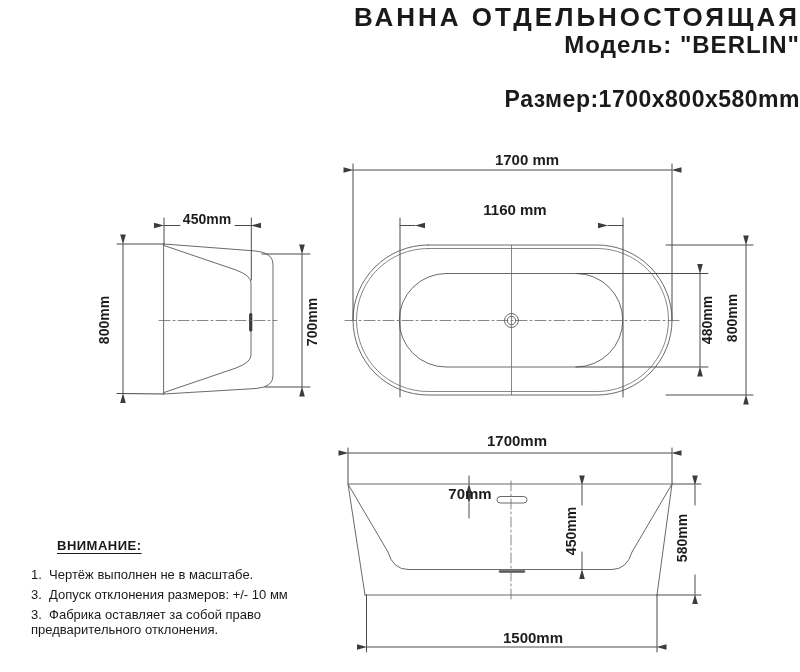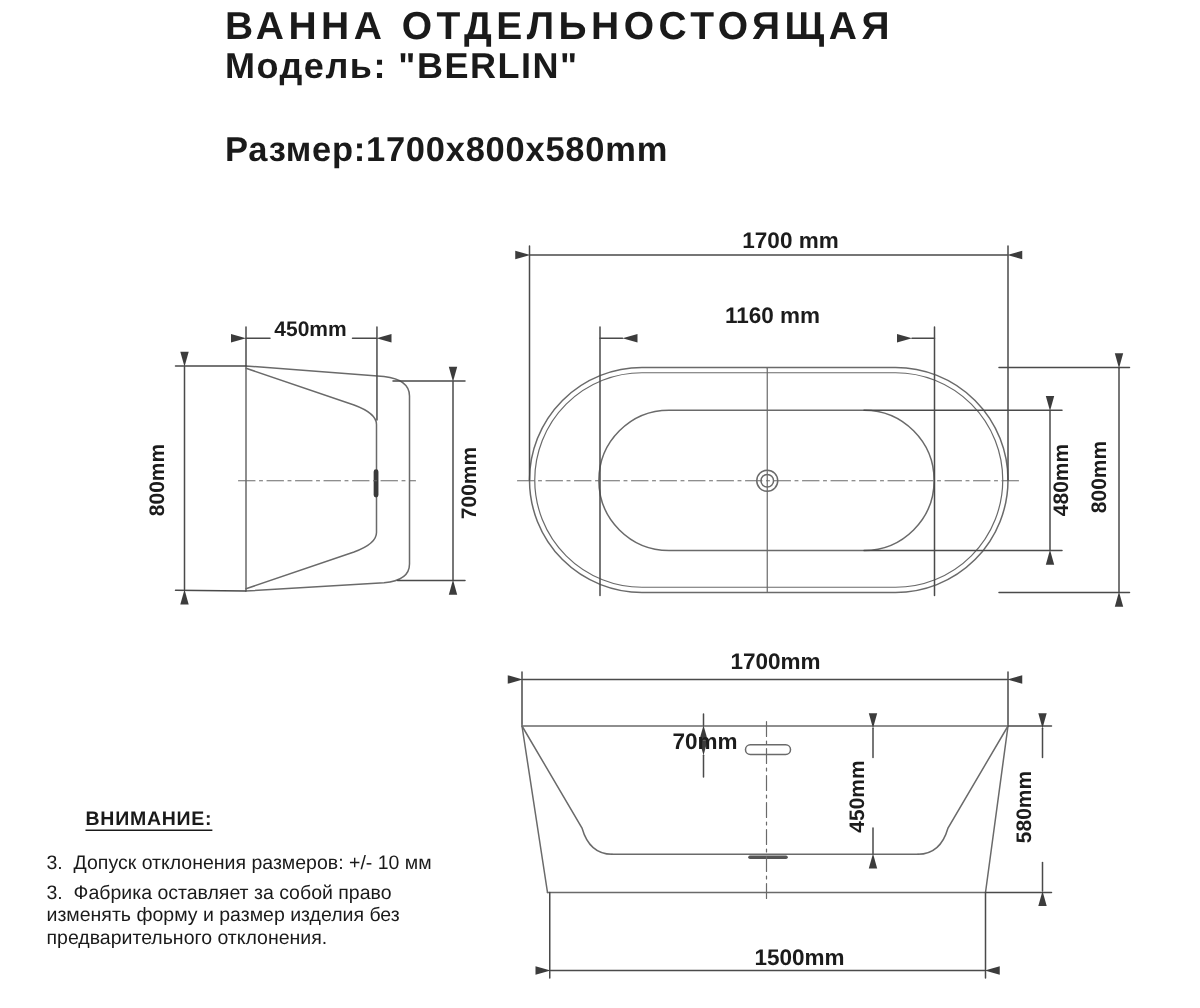--- a/index.html
+++ b/index.html
@@ -1,20 +1,20 @@
 <!DOCTYPE html>
 <html><head>
 <meta charset="utf-8">
 <style>
   html,body{margin:0;padding:0;}
   body{
     width:800px;height:672px;background:#ffffff;position:relative;
     font-family:"Liberation Sans",sans-serif;color:#1a1a1a;overflow:hidden;
   }
-  .hdr{position:absolute;left:150px;right:0;text-align:left;font-weight:bold;white-space:nowrap;}
+  .hdr{position:absolute;left:150px;right:0;text-align:right;font-weight:bold;white-space:nowrap;}
   .hdr1{top:2px;font-size:26px;letter-spacing:3px;}
   .hdr2{top:31px;font-size:24px;letter-spacing:1px;}
   .hdr3{top:86px;font-size:23px;letter-spacing:0.5px;}
   svg text{font-family:"Liberation Sans",sans-serif;font-weight:bold;fill:#1c1c1c;}
   .warn{position:absolute;left:31px;top:538px;width:300px;font-size:13px;line-height:15px;}
   .warn-h{font-size:13px;font-weight:bold;text-decoration:underline;text-underline-offset:3px;margin:0 0 14px 26px;letter-spacing:0.5px;}
   .wline{white-space:pre-wrap;margin:0;}
   .wline.num{text-indent:0px;}
   .wline.sp{margin-bottom:5px;}
 </style>
@@ -134,17 +134,17 @@
   </g>
   <text x="517" y="446" font-size="15" text-anchor="middle">1700mm</text>
   <text x="470" y="499" font-size="15" text-anchor="middle">70mm</text>
   <text x="576" y="531" font-size="14" text-anchor="middle" transform="rotate(-90 576 531)">450mm</text>
   <text x="687" y="538" font-size="14" text-anchor="middle" transform="rotate(-90 687 538)">580mm</text>
   <text x="533" y="643" font-size="15" text-anchor="middle">1500mm</text>
 </svg>
 
 <div class="warn">
   <div class="warn-h">ВНИМАНИЕ:</div>
+  <div class="wline num sp">1.  Чертёж выполнен не в масштабе.</div>
   <div class="wline num sp">3.  Допуск отклонения размеров: +/- 10 мм</div>
   <div class="wline num">3.  Фабрика оставляет за собой право</div>
-  <div class="wline">изменять форму и размер изделия без</div>
   <div class="wline">предварительного отклонения.</div>
 </div>
 
 </body></html>

